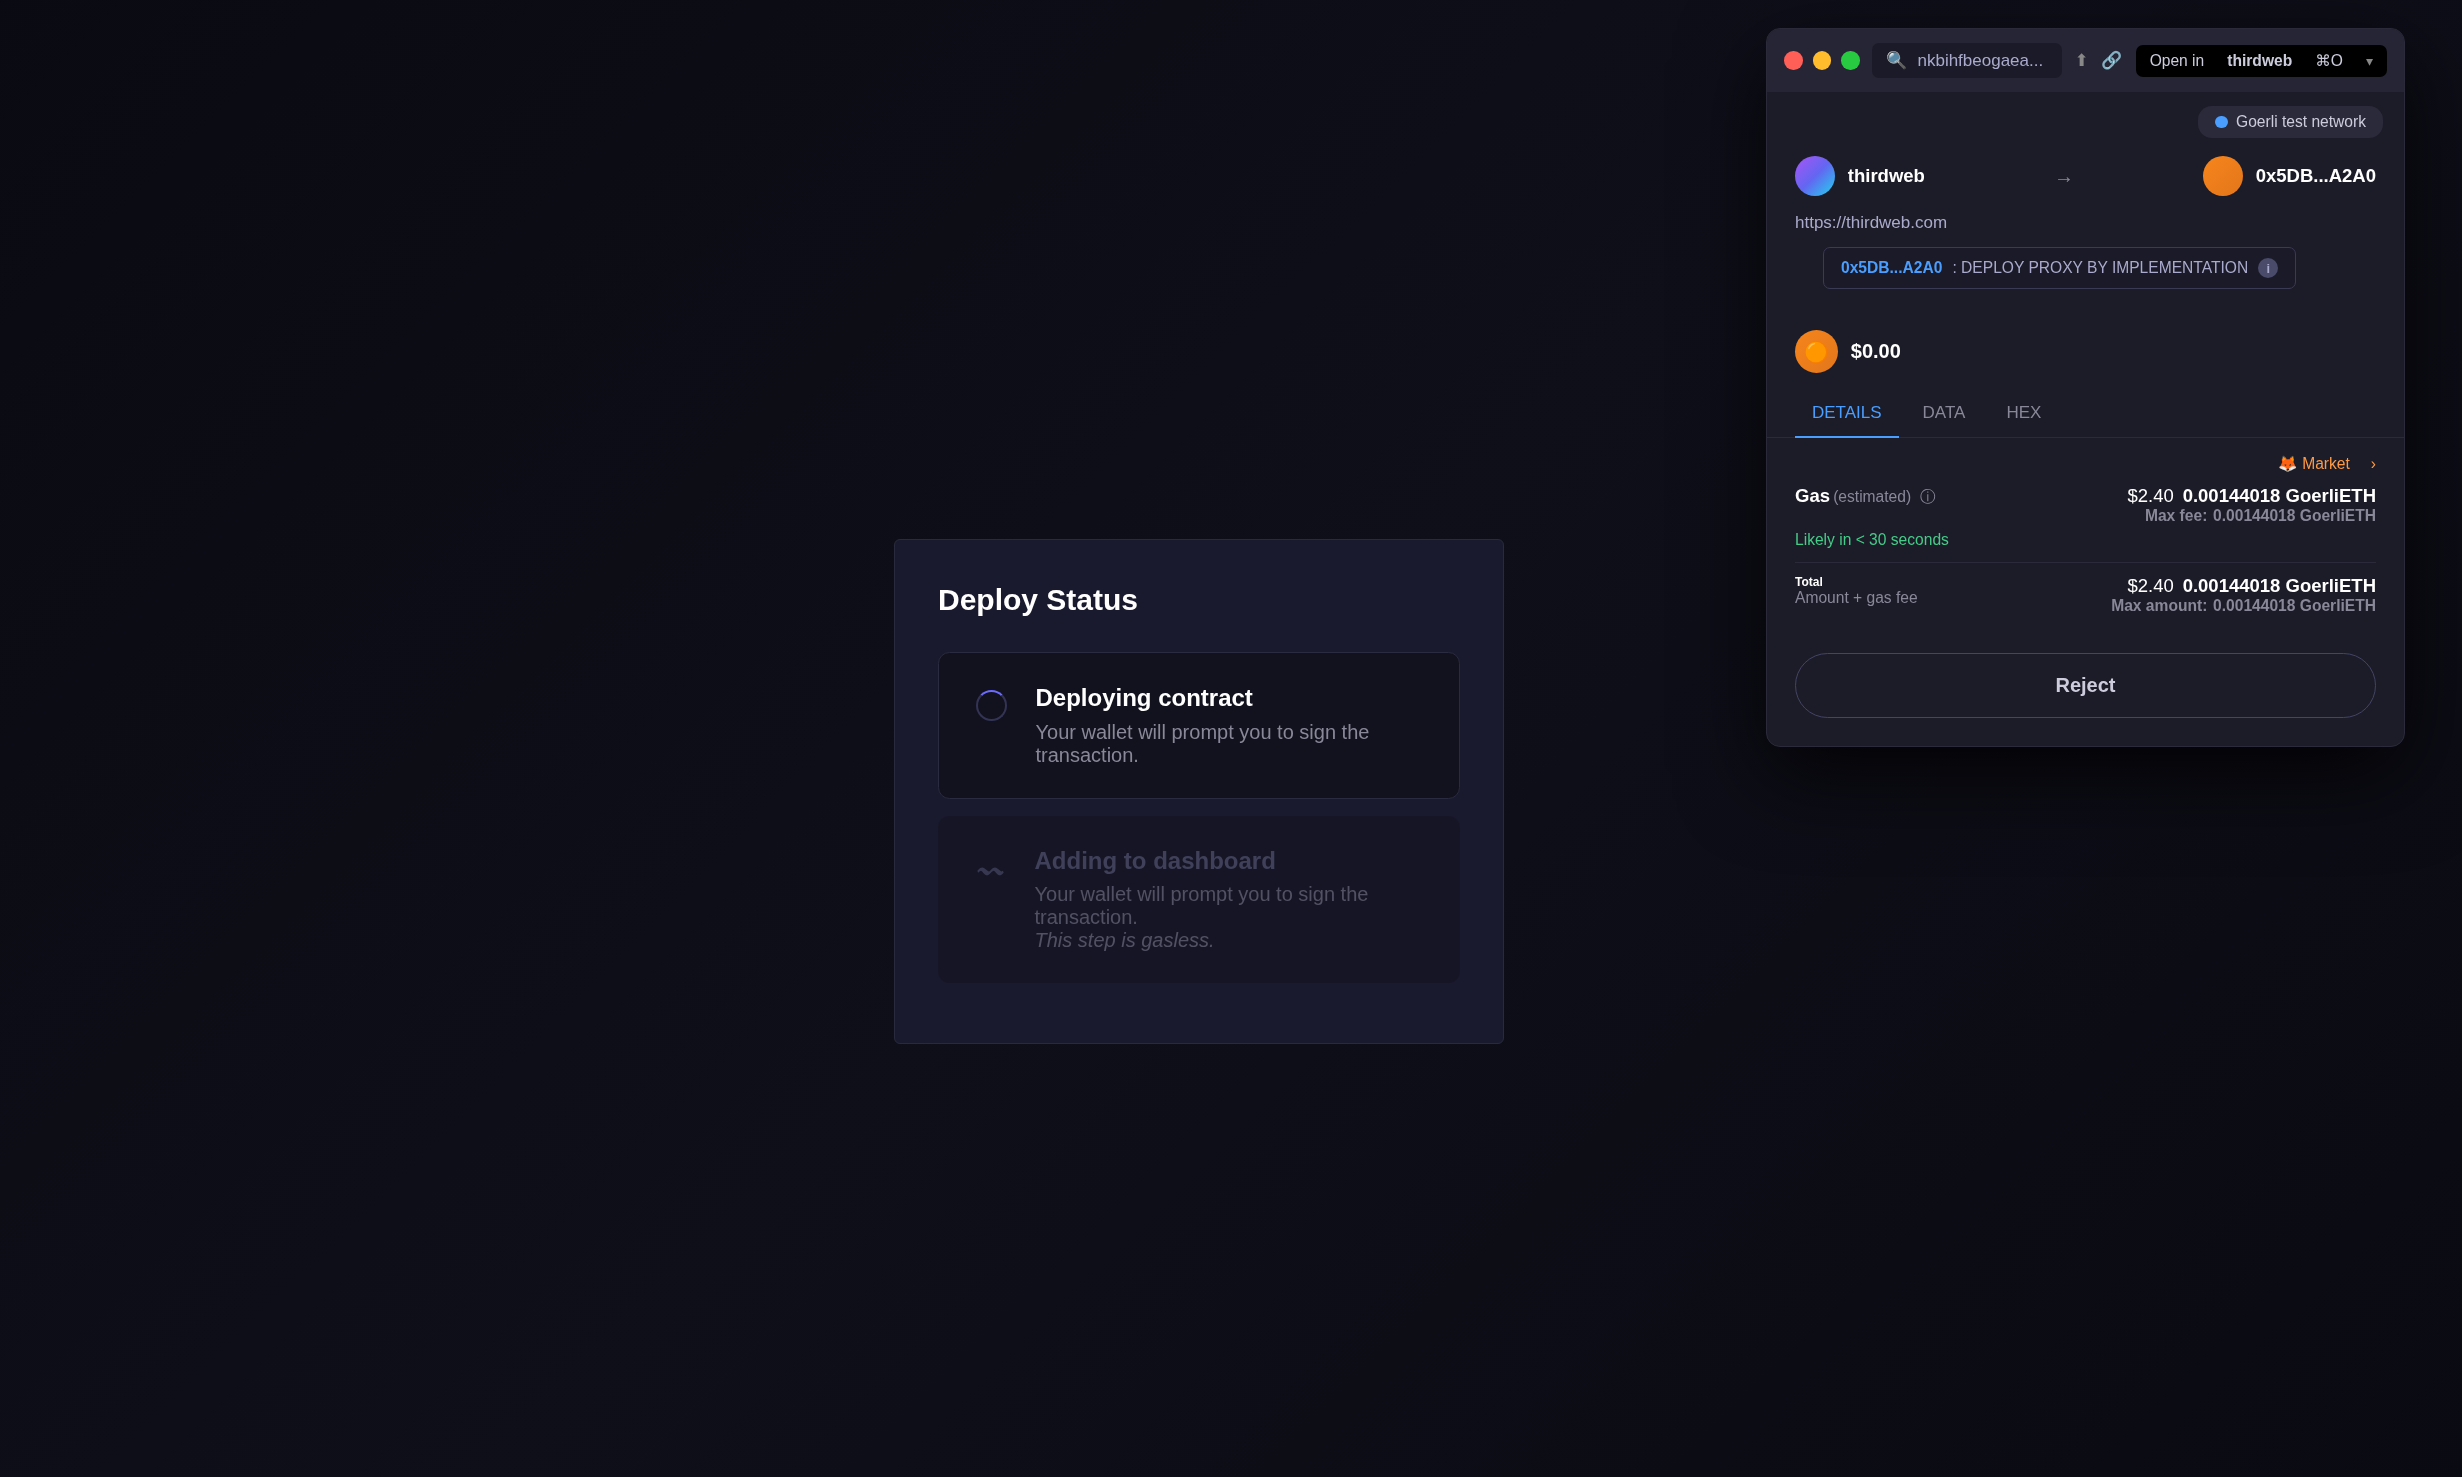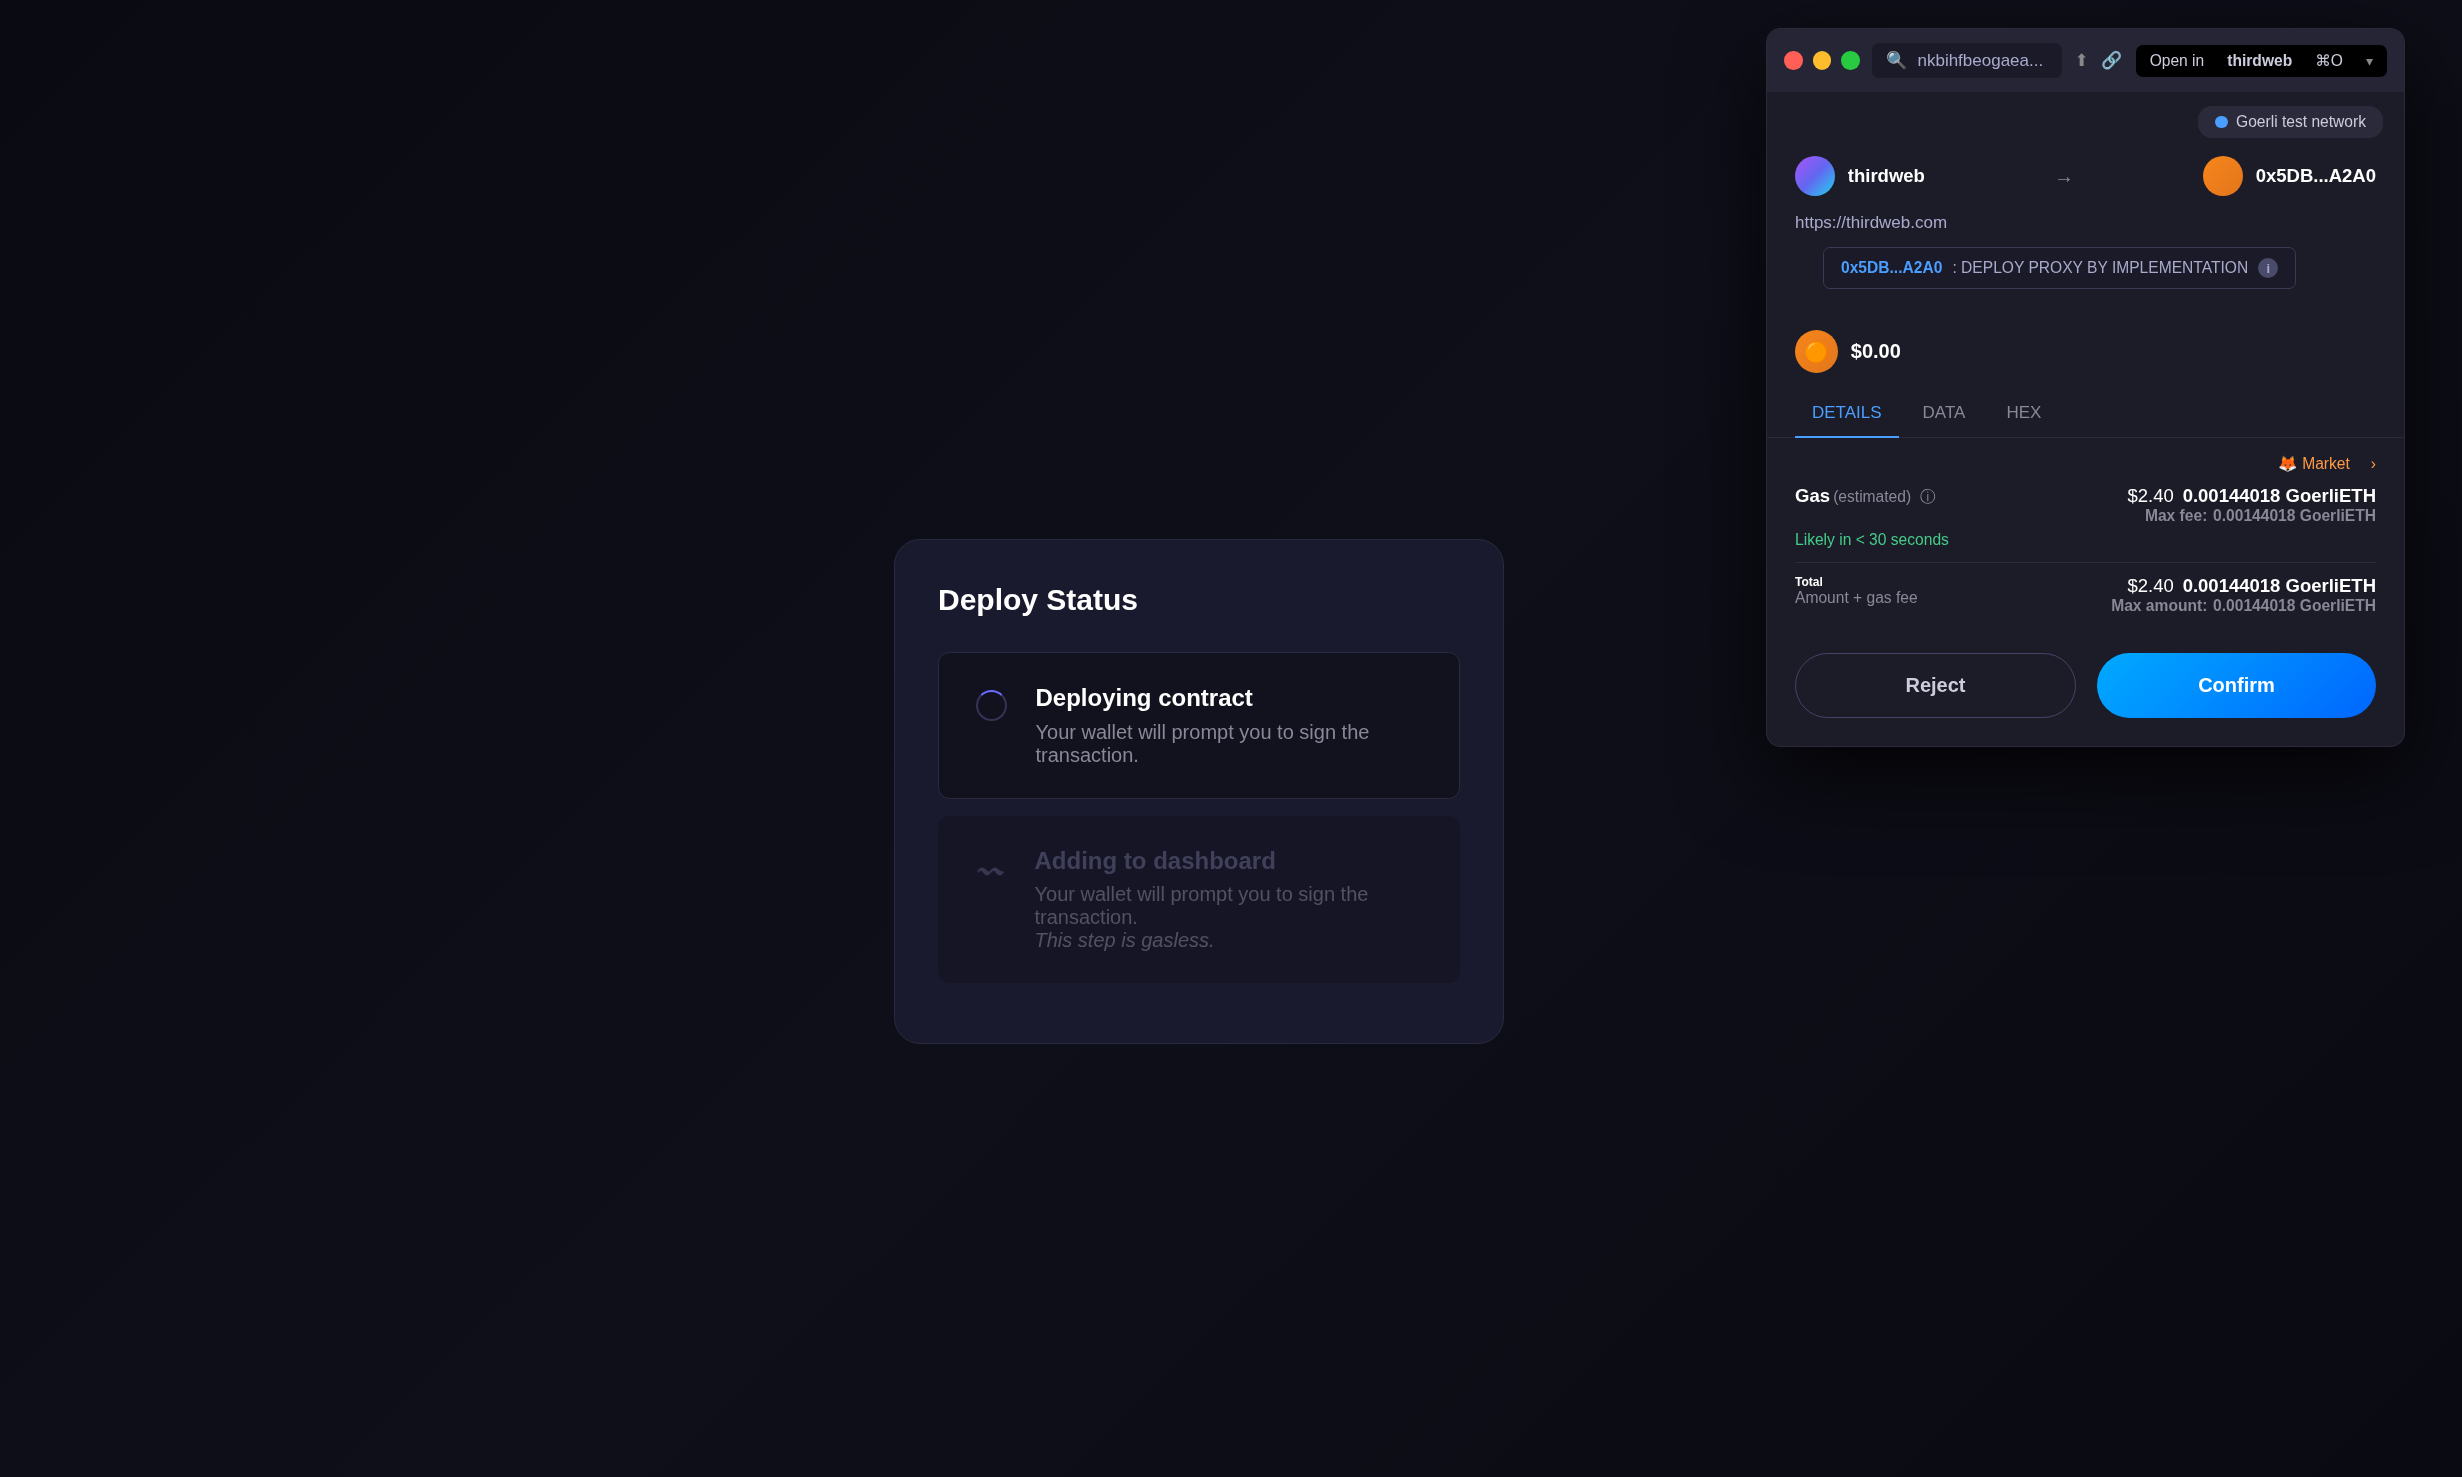--- a/index.html
+++ b/index.html
@@ -27,21 +27,21 @@
       opacity: 0.95;
     }
 
     
     .deploy-modal {
       position: absolute;
       left: 894px;
       top: 539px;
       width: 610px;
       background: #1a1a2e;
-      border-radius: 26px;
+      border-radius: 6px;
       padding: 43px;
       border: 0.7px solid #2a2a3e;
     }
 
     .deploy-modal-title {
       font-size: 30px;
       font-weight: 600;
       color: #ffffff;
       margin-bottom: 35px;
     }
@@ -640,18 +640,17 @@
           <div class="fee-secondary">
             <span>Max amount:</span>
             <span>0.00144018 GoerliETH</span>
           </div>
         </div>
       </div>
     </div>
 
     <div class="popup-actions">
       <button class="reject-btn">Reject</button>
-      <button class="confirm-btn">Confirm</button>
     </div>
 
   </div>
 </div>
 
 
 </body></html>

